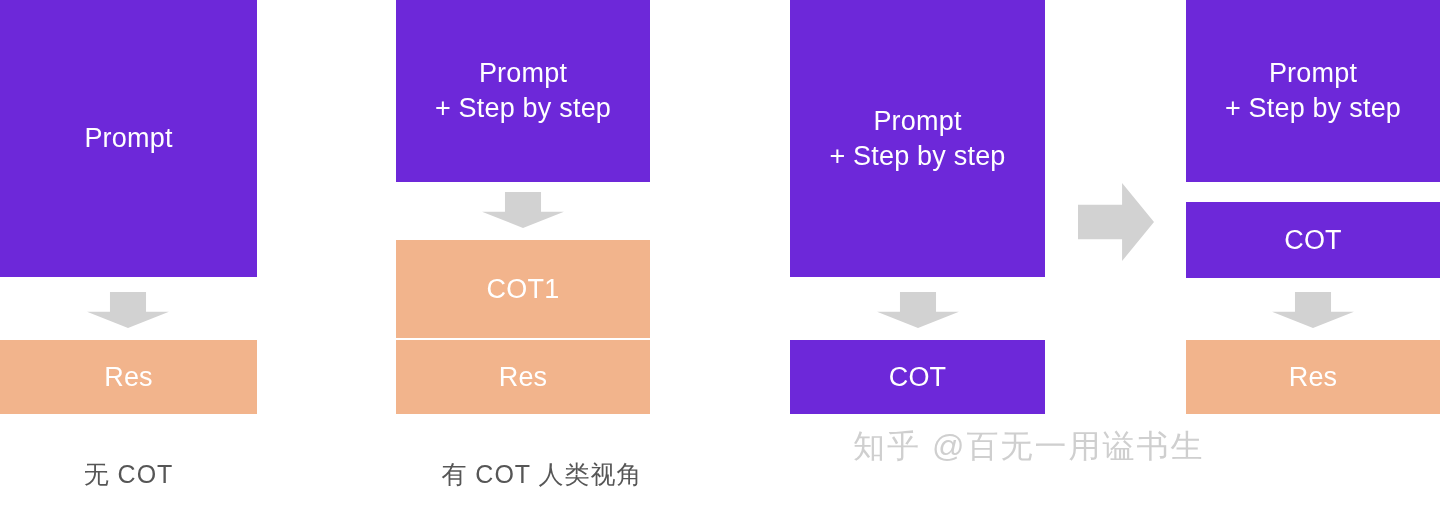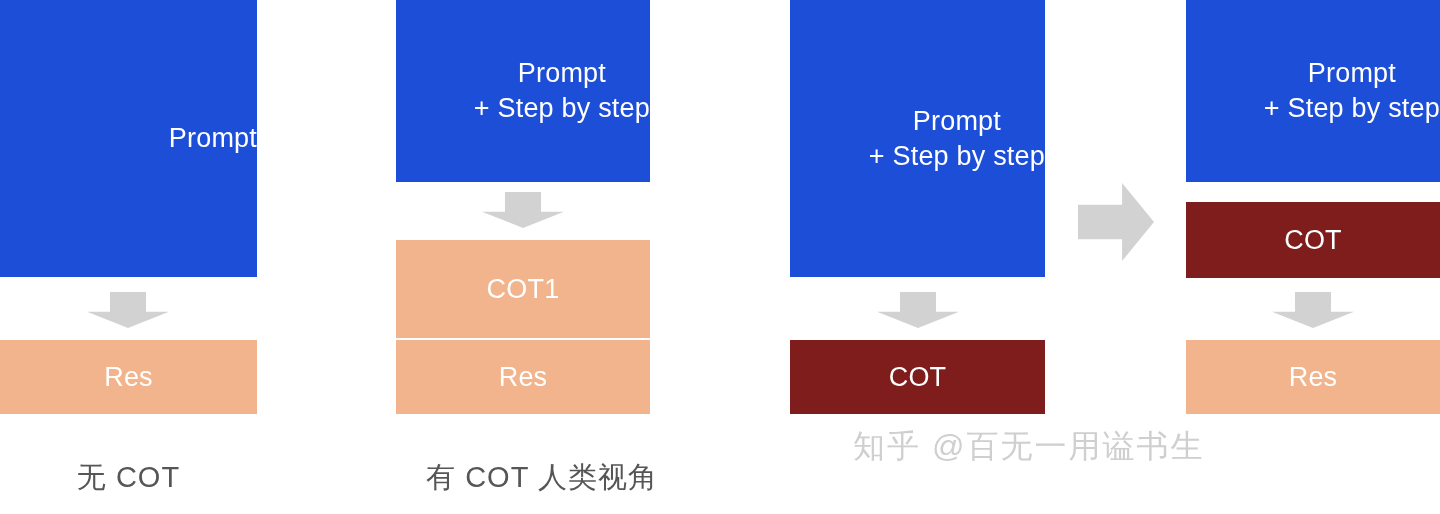--- a/index.html
+++ b/index.html
@@ -22,23 +22,23 @@
     position: absolute;
     display: flex;
     align-items: center;
     justify-content: center;
     text-align: center;
     color: #ffffff;
     line-height: 1.28;
     box-sizing: border-box;
     white-space: pre-line;
   }
-  .box-blue   { background: #1d4ed8; justify-content: flex-end; }
+  .box-blue   { background: #6d28d9; }
   .box-orange { background: #f2b48c; }
-  .box-green  { background: #7f1d1d; }
+  .box-green  { background: #6d28d9; }
 
   .box-label {
     font-size: 27px;
     font-weight: 400;
     color: #ffffff;
     letter-spacing: 0.2px;
     white-space: pre-line;
   }
 
   .arrow-down {
@@ -47,21 +47,21 @@
     clip-path: polygon(28% 0%, 72% 0%, 72% 55%, 100% 55%, 50% 100%, 0% 55%, 28% 55%);
   }
   .arrow-right {
     position: absolute;
     background: #d2d2d2;
     clip-path: polygon(0% 28%, 58% 28%, 58% 0%, 100% 50%, 58% 100%, 58% 72%, 0% 72%);
   }
 
   .caption {
     position: absolute;
-    font-size: 29px;
+    font-size: 25px;
     color: #565656;
     letter-spacing: 1px;
     text-align: center;
     white-space: nowrap;
   }
 
   .watermark {
     position: absolute;
     font-size: 32px;
     color: #cfcfcf;

